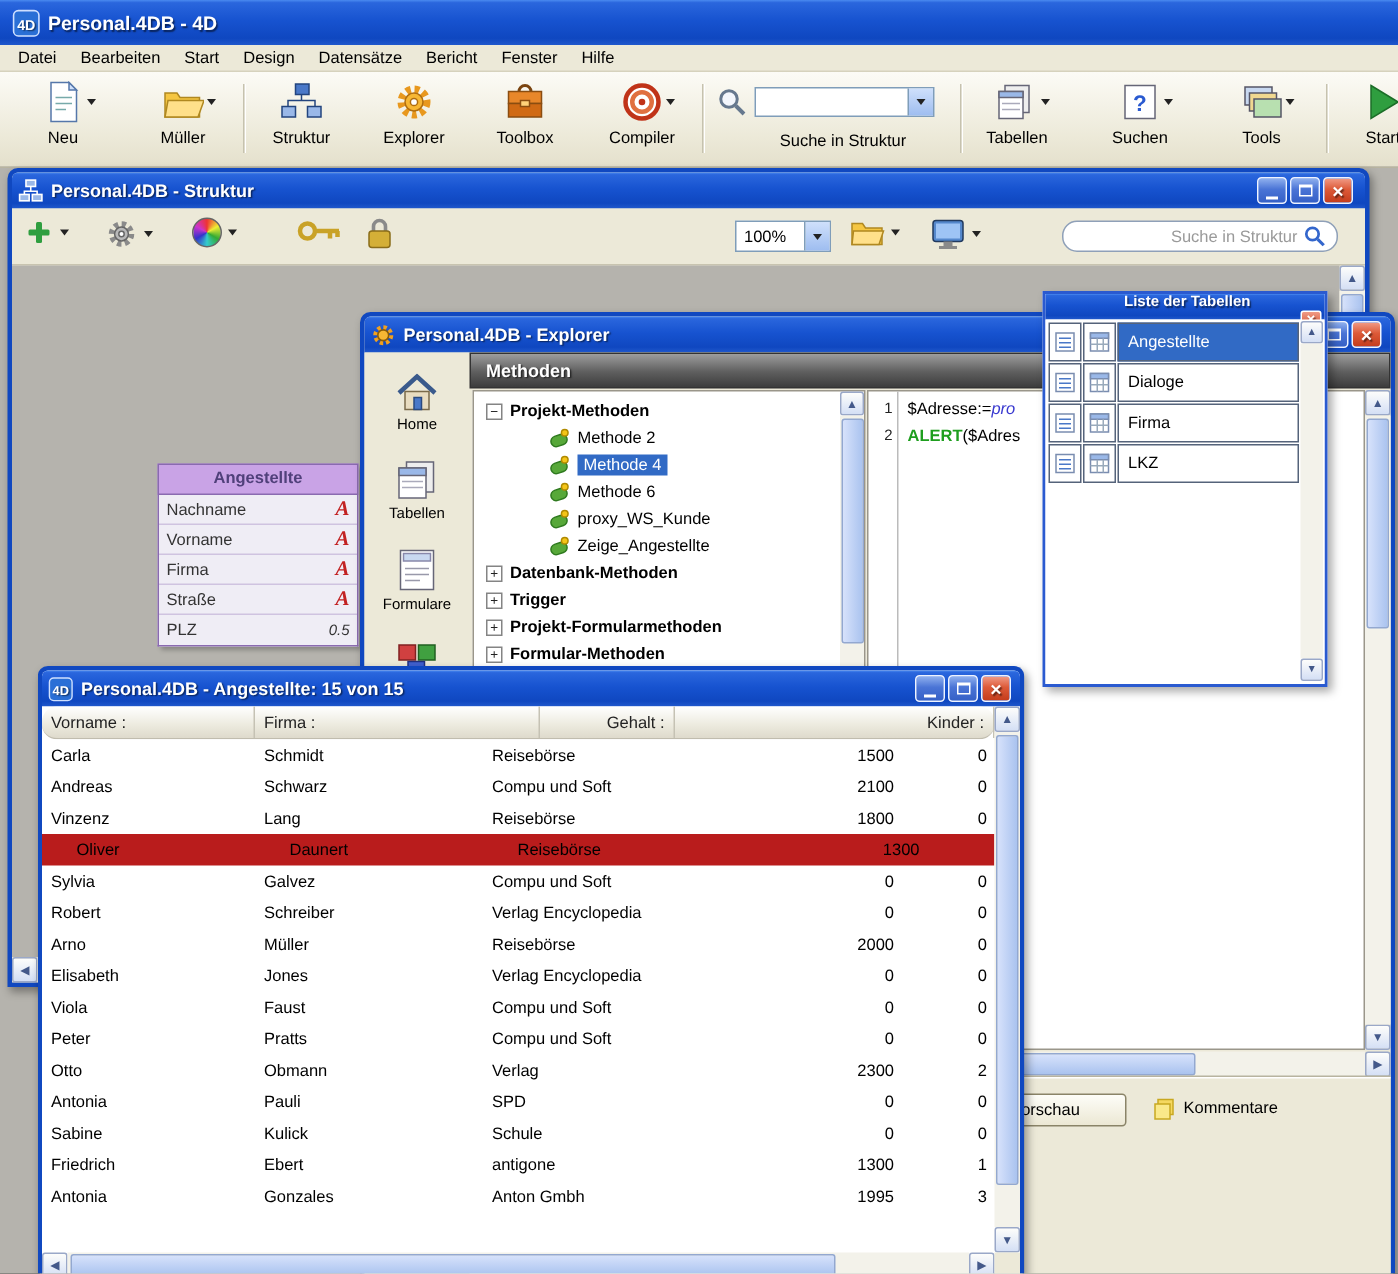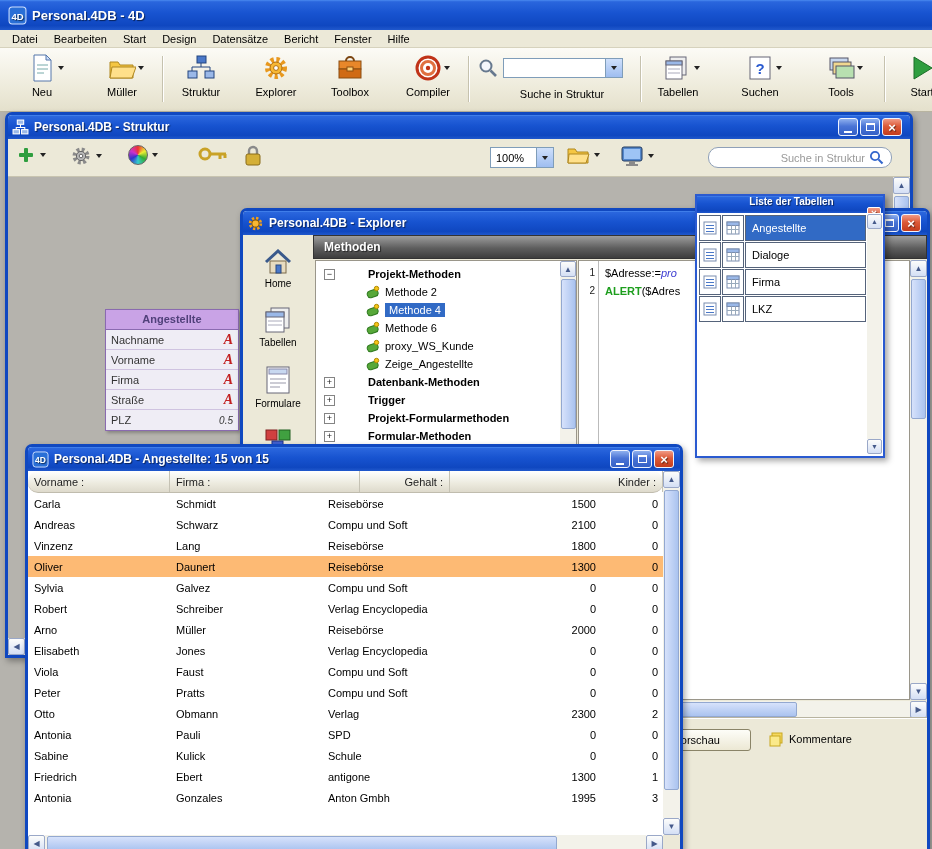--- a/index.html
+++ b/index.html
@@ -79,21 +79,21 @@
   .ex-side-label{font-size:10px;}
   .ex-main{position:absolute;left:70px;top:0;right:0;bottom:0;background:#ece9d8;}
   .ex-header{height:24px;background:linear-gradient(180deg,#9d9d9d,#5e5e5e 55%,#3d3d3d);border:1px solid #333;color:#fff;font-weight:bold;font-size:12px;display:flex;align-items:center;padding-left:10px;text-shadow:1px 1px 1px rgba(0,0,0,.6);}
   .ex-tree{position:absolute;left:2px;top:25px;width:262px;height:440px;background:#fff;border:1px solid #9a968a;padding-top:4px;}
   .tree-row{display:flex;align-items:center;height:18px;padding-left:8px;white-space:nowrap;}
   .tree-row.child{padding-left:34px;}
   .exp-box{width:11px;height:11px;border:1px solid #848484;background:#fff;font-size:9px;line-height:9px;text-align:center;color:#222;margin-right:5px;flex:none;}
   .exp-box:empty{visibility:hidden;}
   .m-icon{display:none;width:14px;height:14px;margin-right:5px;flex:none;}
   .m-icon.show{display:inline-block;}
-  .tree-row.bold .tree-label{font-weight:bold;margin-left:28px;}
+  .tree-row.bold .tree-label{font-weight:bold;}
   .tree-row.selected .tree-label{background:#316ac5;color:#fff;padding:1px 4px;}
   .ex-tree-vscroll{position:absolute;left:247px;top:26px;width:16px;height:438px;display:flex;flex-direction:column;justify-content:space-between;}
   .ex-tree-vscroll .mid{flex:1;position:relative;}
   .ex-code{position:absolute;left:265px;top:25px;right:17px;height:440px;background:#fff;border:1px solid #9a968a;display:flex;}
   .code-gutter{width:20px;border-right:1px solid #bbb;padding-top:3px;}
   .code-gutter div{height:18px;line-height:18px;text-align:right;padding-right:3px;font-size:10px;color:#222;}
   .code-lines{flex:1;padding:3px 0 16px 6px;}
   .code-line{height:18px;line-height:18px;white-space:nowrap;font-size:11px;}
   .mname{color:#3b3bd0;font-style:italic;}
   .cmd{color:#1e9e1e;font-weight:bold;}
@@ -127,21 +127,21 @@
   .rc-hcell{border-right:1px solid #c5c2b4;display:flex;align-items:center;padding:0 6px;color:#222;flex:none;}
   .rc-hcell.num{justify-content:flex-end;}
   .rc-hcell:last-child{flex:1;}
   .col-vorname{width:142px;}
   .col-nachname{width:152px;}
   .col-firma{width:190px;}
   .col-gehalt{width:90px;}
   .col-kinder{width:62px;}
   .rc-rows{position:absolute;left:0;top:22px;right:17px;bottom:17px;overflow:hidden;background:#fff;}
   .rec-row{display:flex;height:21px;align-items:center;}
-  .rec-row.selected{background:#fdba74;}
+  .rec-row.selected{background:#b91c1c;padding-left:17px;}
   .c{padding:0 6px;white-space:nowrap;overflow:hidden;flex:none;}
   .c.num{text-align:right;}
   .rc-vscroll{position:absolute;right:0;top:0;width:17px;bottom:17px;display:flex;flex-direction:column;justify-content:space-between;}
   .rc-vscroll .mid{flex:1;position:relative;}
   .rc-hscroll{position:absolute;left:0;bottom:0;right:17px;height:17px;display:flex;}
   .rc-hscroll .mid{flex:1;position:relative;}
   .rc-corner{position:absolute;right:0;bottom:0;width:17px;height:17px;background:#ece9d8;}
 
   svg{display:block;}
 </style>

